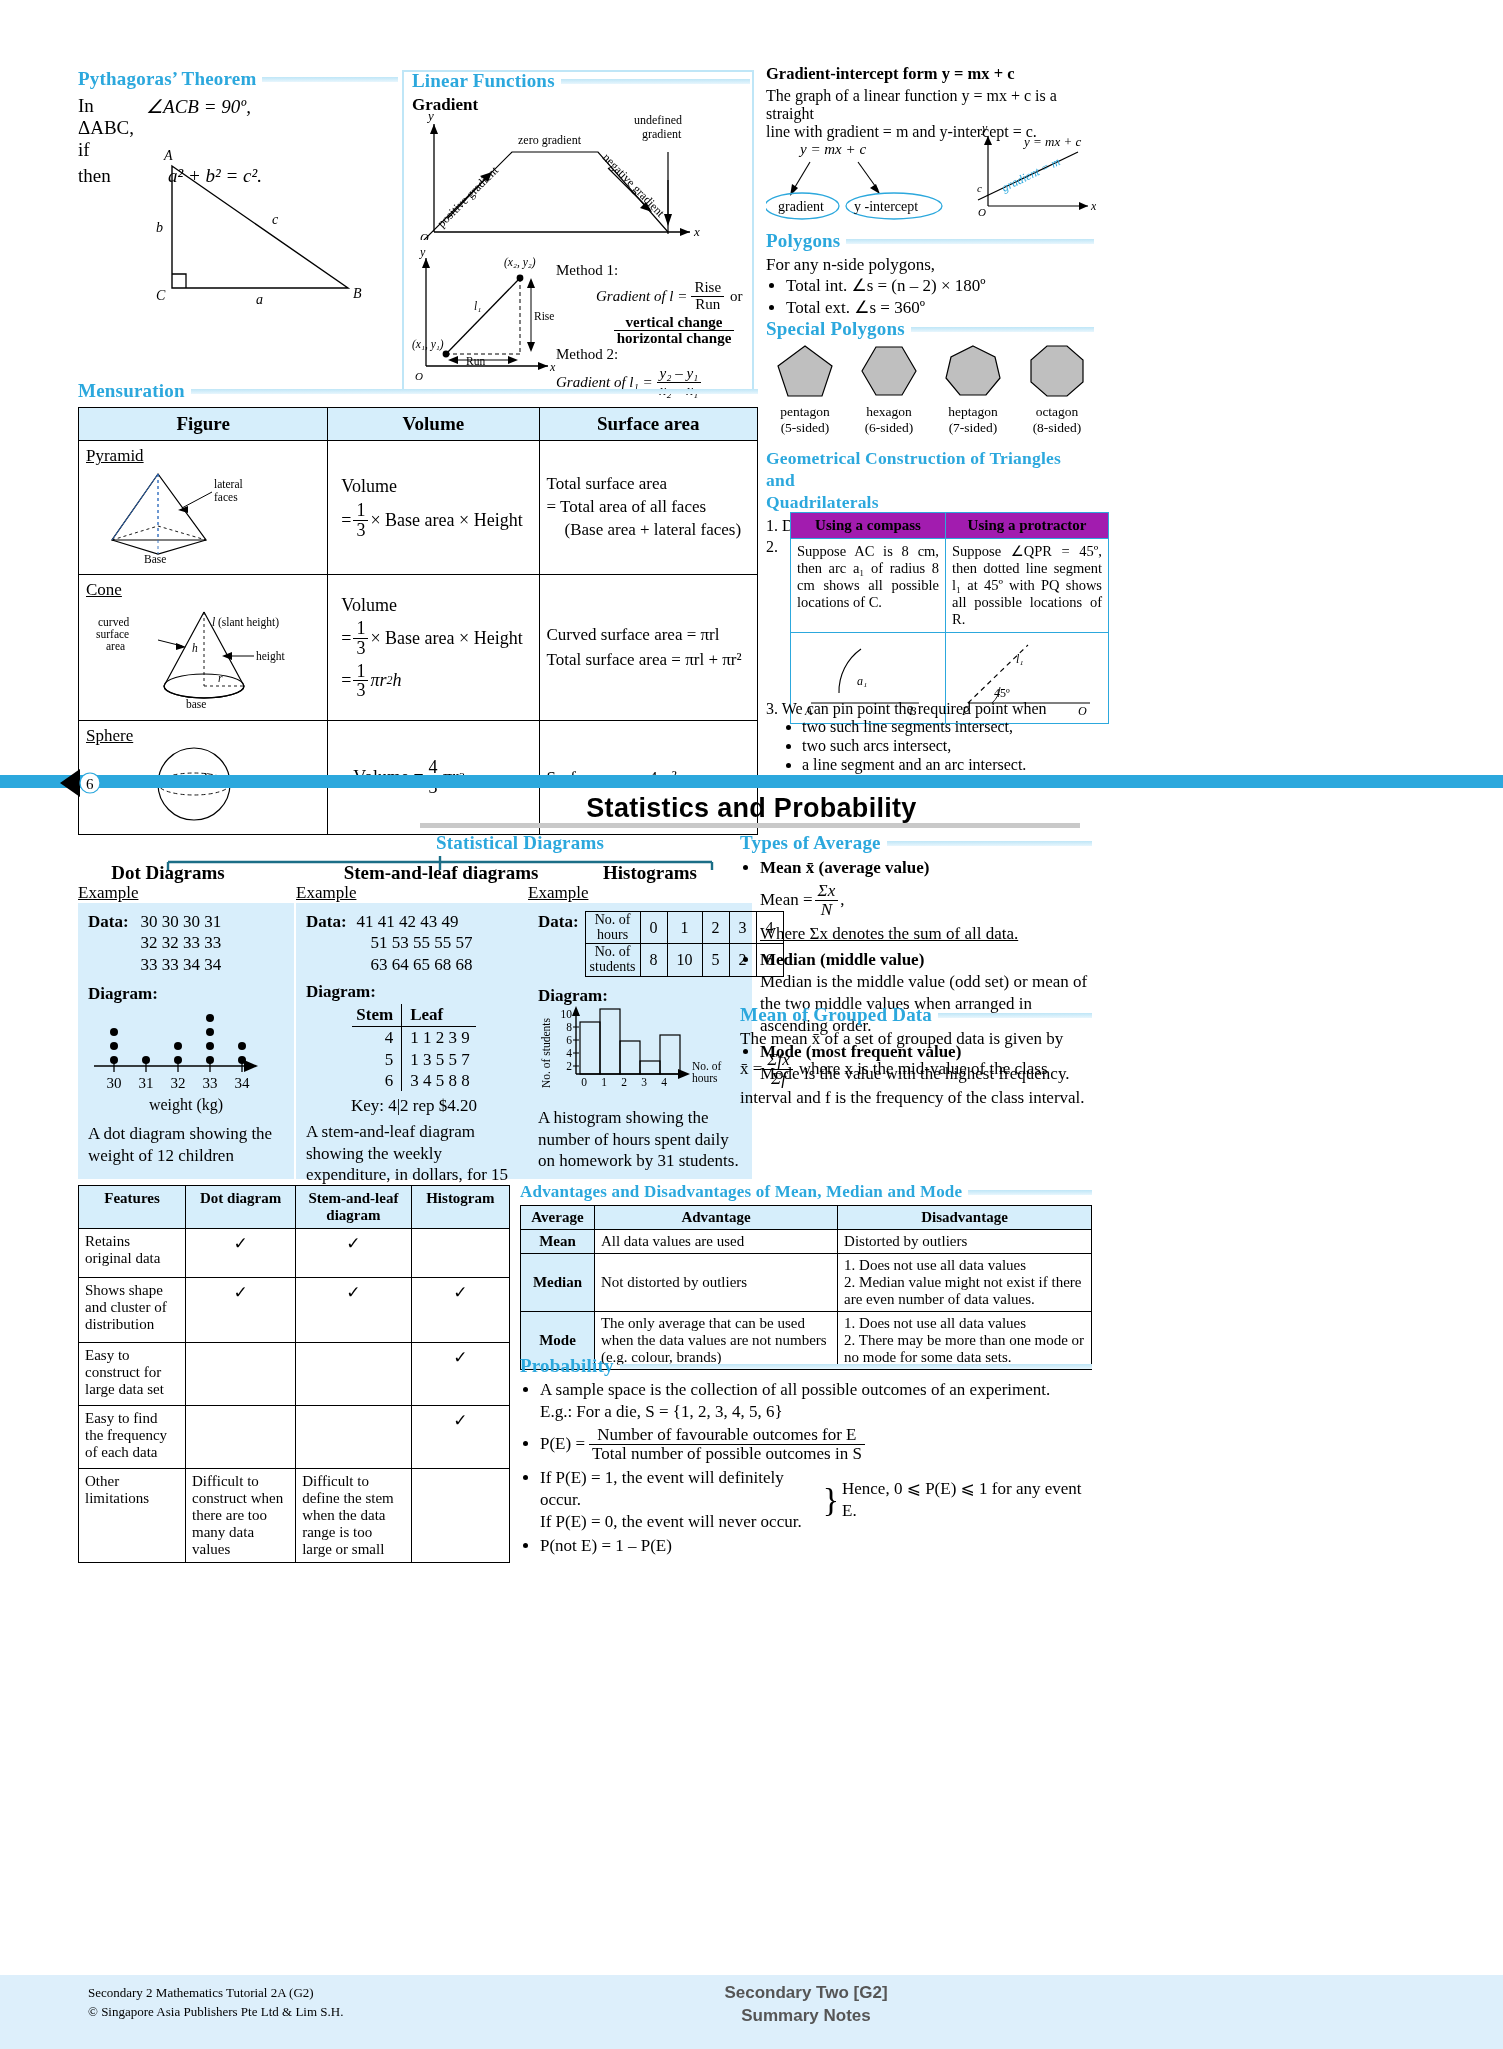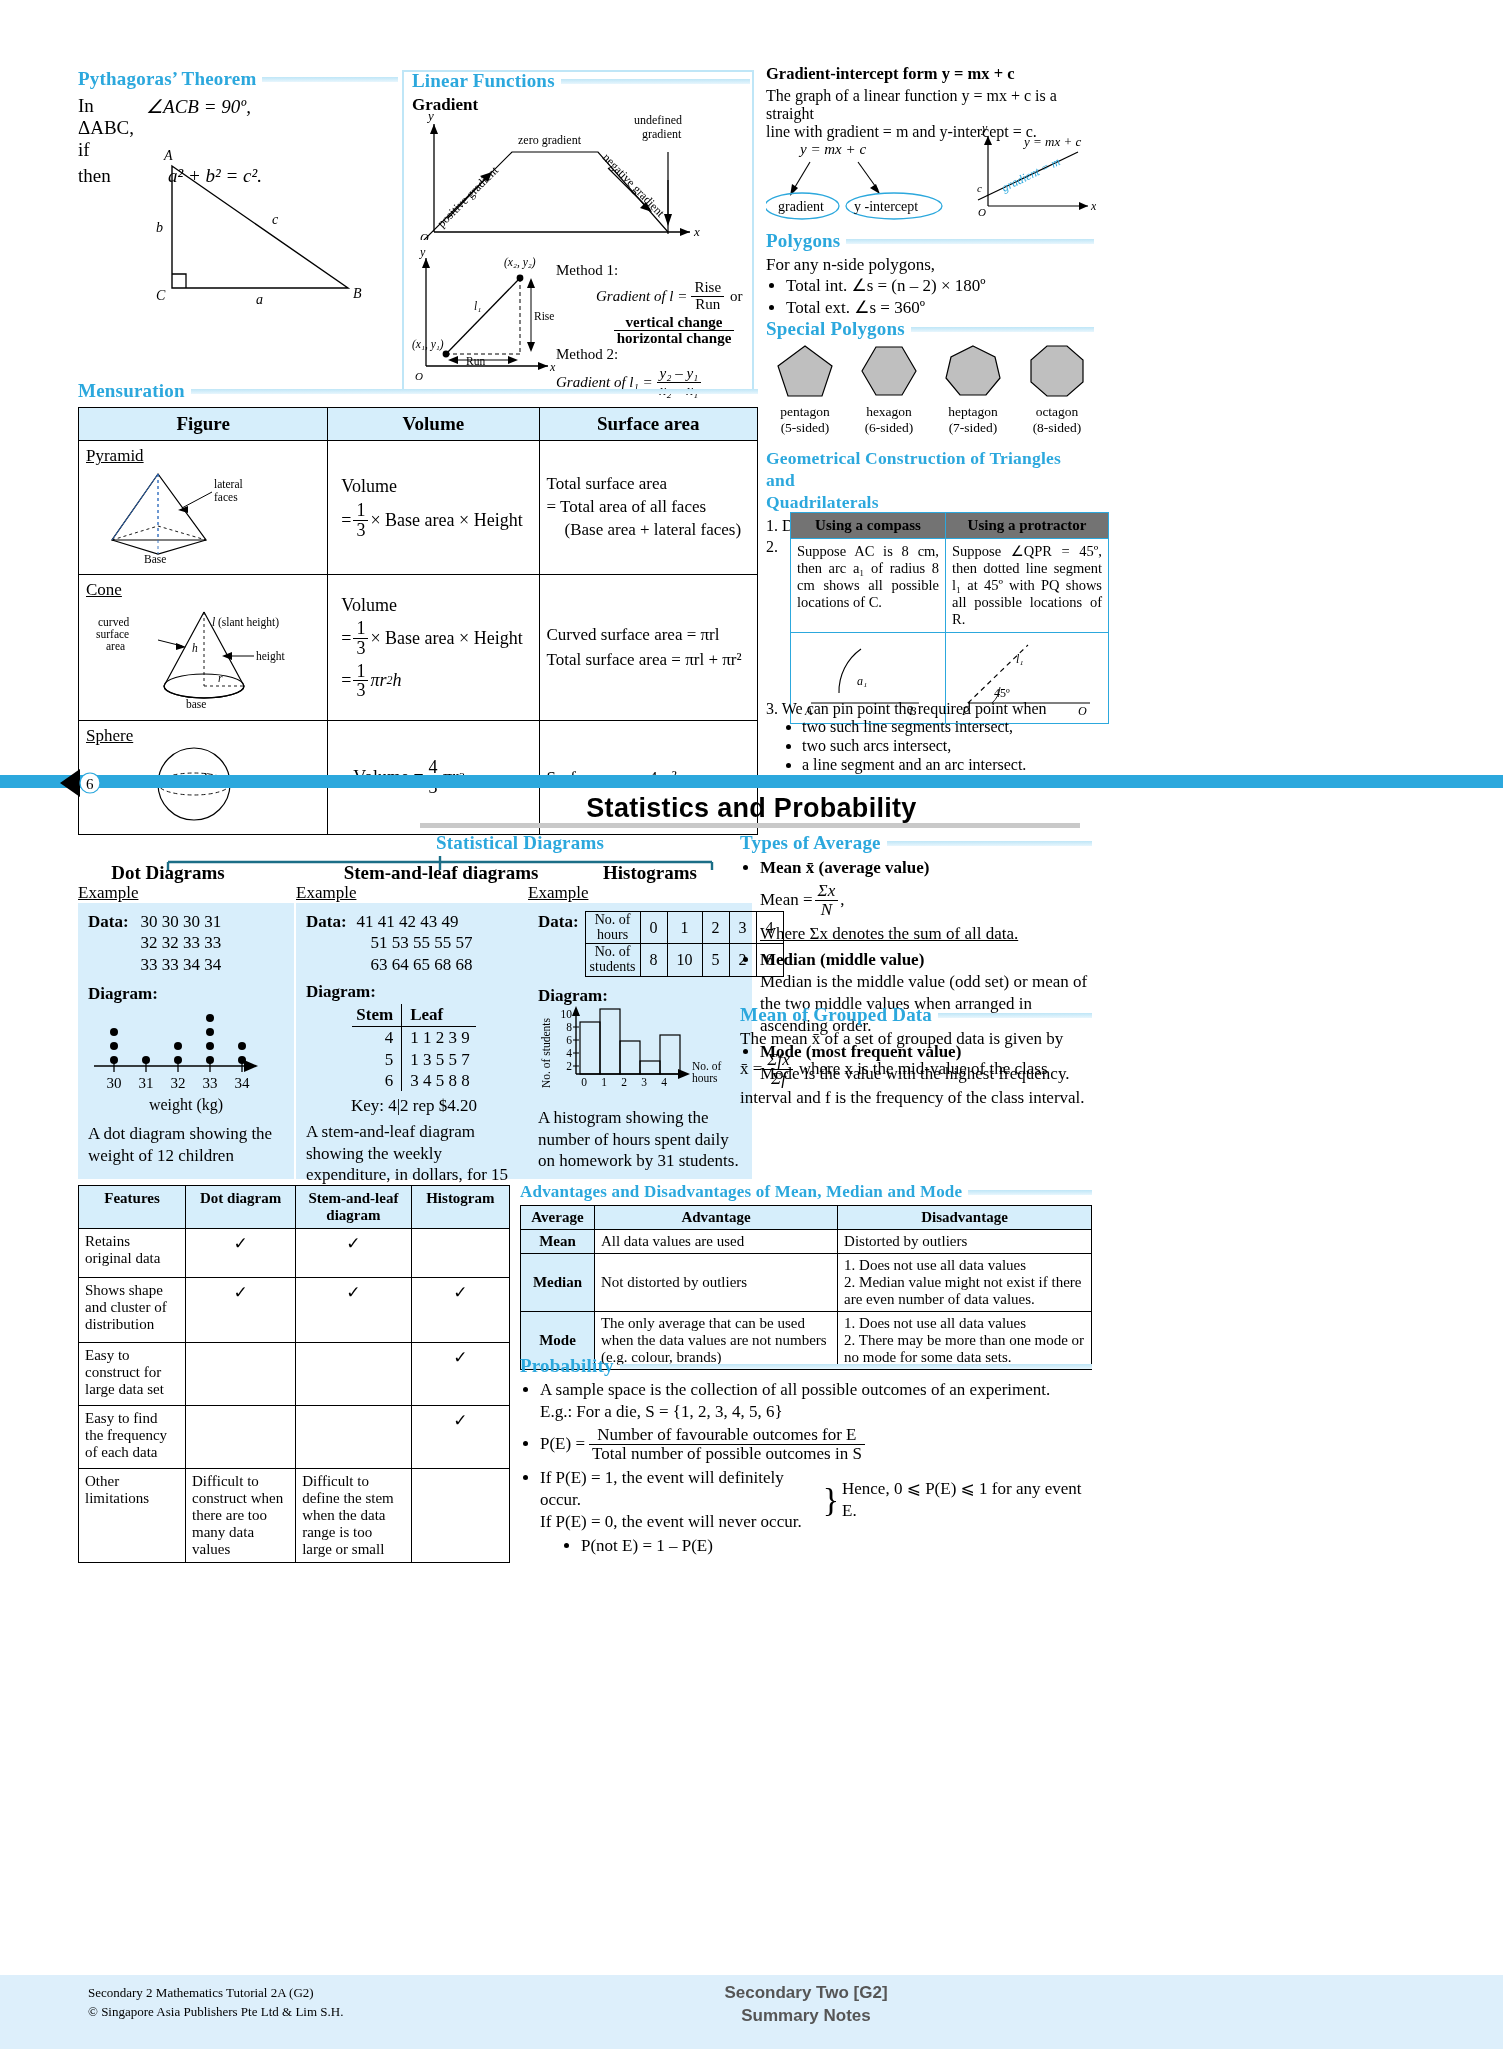--- a/index.html
+++ b/index.html
@@ -29,21 +29,21 @@
 
   .cmp td,.cmp th{border:1.5px solid #000;font-size:15px;padding:4px 6px;vertical-align:top;}
   .cmp th{background:#d6eefb;text-align:center;font-weight:bold;}
   .cmp .ck{text-align:center;font-size:17px;}
 
   .adv td,.adv th{border:1.4px solid #000;font-size:15px;padding:3px 6px;vertical-align:middle;}
   .adv th{background:#d6eefb;text-align:center;font-weight:bold;}
   .adv .lab{background:#d6eefb;font-weight:bold;text-align:center;}
 
   .gc td,.gc th{border:1.4px solid #2ca8dd;font-size:14.5px;padding:4px 6px;vertical-align:top;}
-  .gc th{background:#737373;text-align:center;font-weight:bold;font-size:15px;}
+  .gc th{background:#a21caf;text-align:center;font-weight:bold;font-size:15px;}
 
   .dtab td{border:1.4px solid #000;text-align:center;font-size:16px;padding:1px 9px;}
   .dtab td.hd{background:#d6eefb;font-size:14px;line-height:1.05;padding:1px 4px;}
 
   
   .exbox{background:#d8eefb;padding:8px 10px;font-size:17px;line-height:1.25;}
 
   
   .banner{position:absolute;left:0;width:1503px;height:13px;background:#2ca8dd;}
   .title-bar{position:absolute;width:1503px;text-align:center;font-family:"Liberation Sans",sans-serif;
@@ -774,21 +774,21 @@
       <li style="margin-top:4px;">
         <div style="display:flex;align-items:center;">
           <div>
             <div>If P(E) = 1, the event will definitely occur.</div>
             <div>If P(E) = 0, the event will never occur.</div>
           </div>
           <div style="font-size:34px;line-height:0.8;margin:0 3px;">}</div>
           <div>Hence, 0 ⩽ P(E) ⩽ 1 for any event E.</div>
         </div>
       </li>
-      <li style="margin-top:2px;margin-left:41px;">
+      <li style="margin-top:2px;">
         <span>P(not E) = 1 – P(E)</span>
       </li>
     </ul>
   </div>
 
   <div class="foot" style="top:1975px;height:74px;"></div>
   <div class="bx" style="left:88px;top:1984px;font-size:13px;line-height:1.45;">
     <div>Secondary 2 Mathematics Tutorial 2A (G2)</div>
     <div>© Singapore Asia Publishers Pte Ltd &amp; Lim S.H.</div>
   </div>

